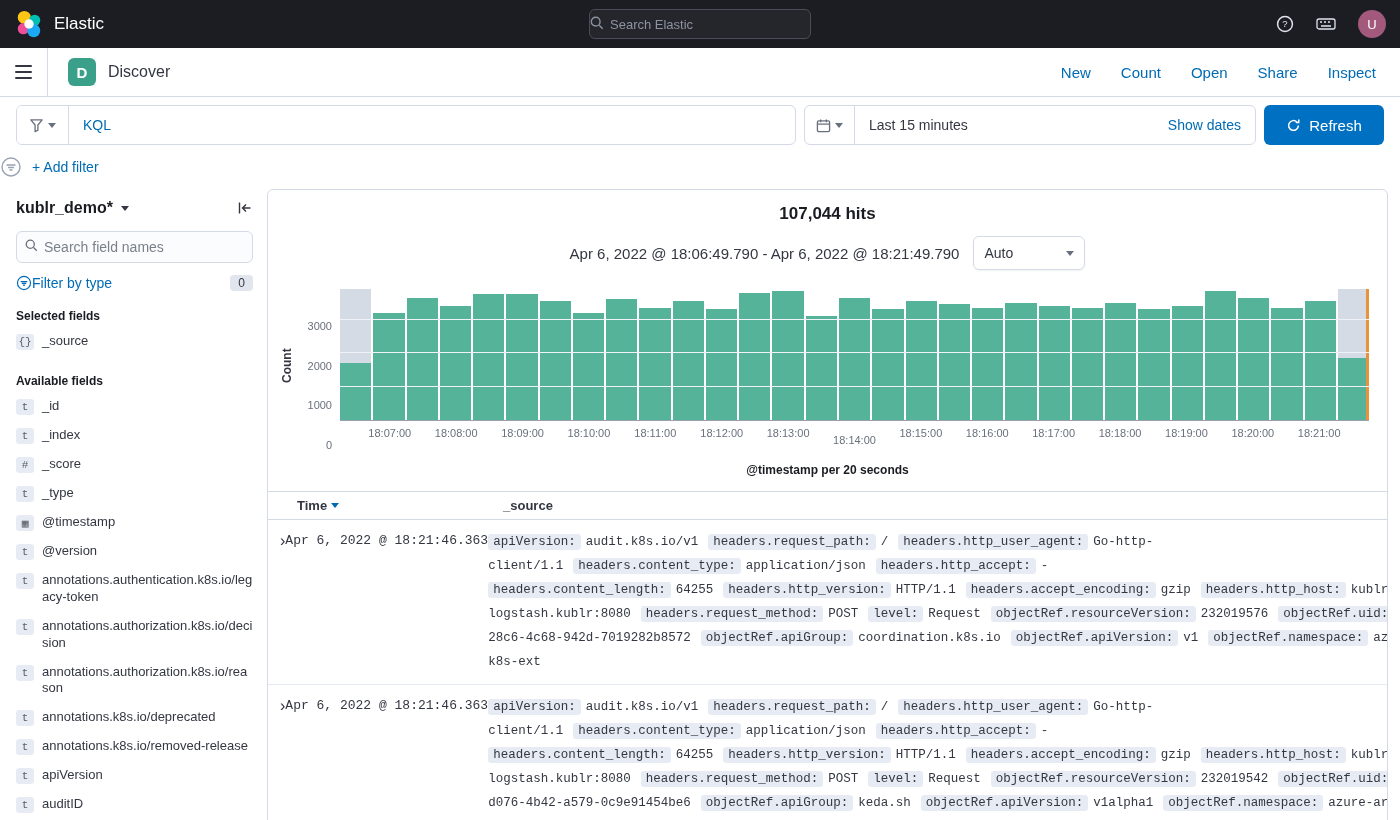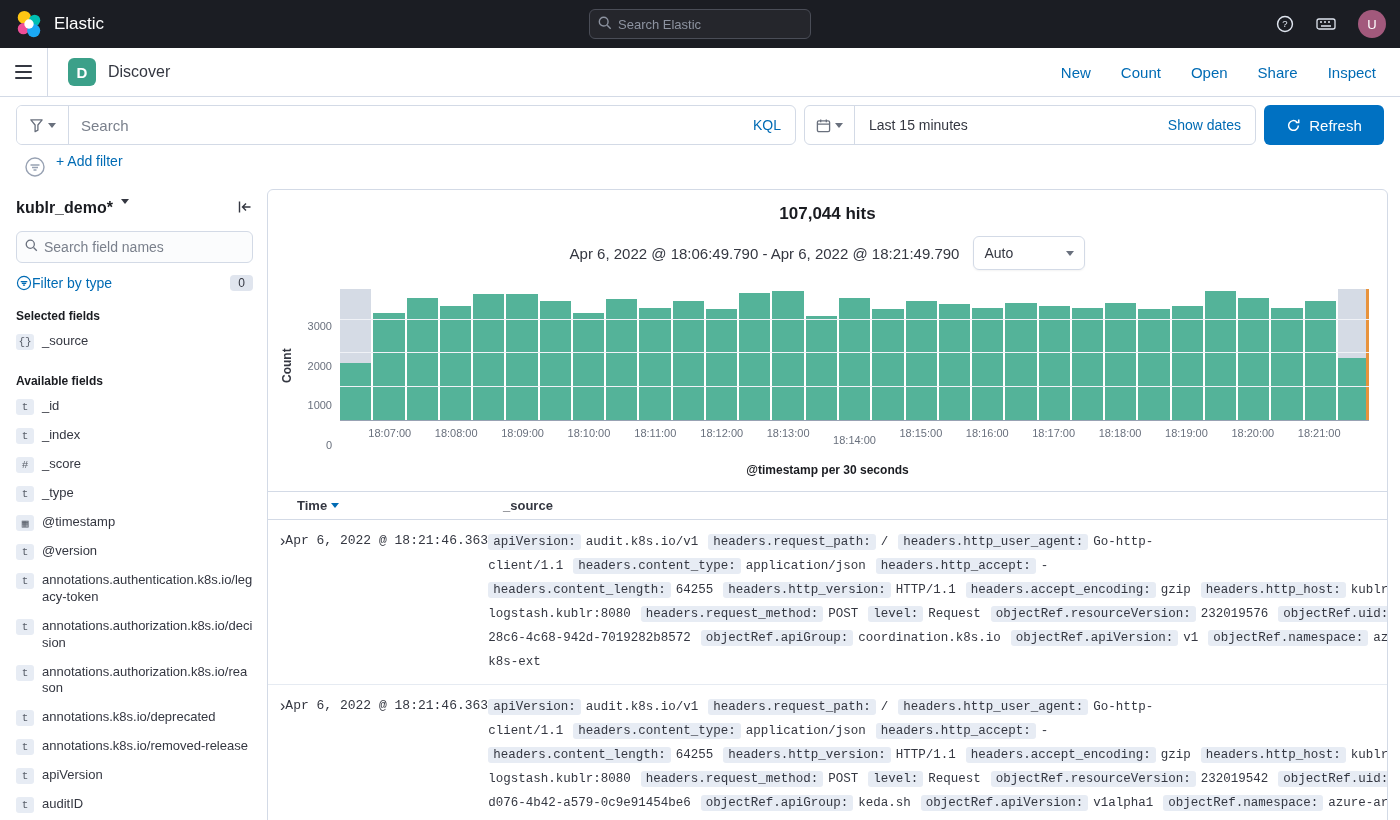--- a/index.html
+++ b/index.html
@@ -11,21 +11,21 @@
   html,body{width:1400px;height:820px;overflow:hidden;background:#fff;
     font-family:"Liberation Sans","DejaVu Sans",sans-serif;color:var(--text);font-size:14px}
   .caret{display:inline-block;width:0;height:0;border-left:4px solid transparent;border-right:4px solid transparent;border-top:5px solid currentColor;vertical-align:middle}
   button{font-family:inherit;background:none;border:none;cursor:pointer;color:inherit;font-size:inherit}
   input{font-family:inherit;outline:none}
 
   
   .top-bar{height:48px;background:var(--dark);display:flex;align-items:center;padding:0 14px;position:relative}
   .brand{color:#fff;font-size:17px;font-weight:500;margin-left:10px}
   .hdr-search{position:absolute;left:50%;transform:translateX(-50%);width:222px;height:30px;
-    background:#25262c;border:1px solid #4a4d57;border-radius:6px;display:flex;align-items:center;padding:0 8px;gap:6px}
+    background:#25262c;border:1px solid #4a4d57;border-radius:6px;display:flex;align-items:center;padding:0 0;gap:6px}
   .hdr-search input{flex:1;background:transparent;border:none;color:#d6dae2;font-size:13px}
   .hdr-search input::placeholder{color:#8d93a0}
   .top-right{margin-left:auto;display:flex;align-items:center;gap:22px}
   .icon-btn{display:flex;align-items:center;justify-content:center;cursor:pointer}
   .avatar{width:28px;height:28px;border-radius:50%;background:var(--avatar);color:#fff;display:flex;align-items:center;justify-content:center;font-size:13px;cursor:pointer}
 
   
   .nav-bar{height:49px;border-bottom:1px solid var(--border);display:flex;align-items:center;background:#fff}
   .burger{width:48px;height:48px;border-right:1px solid var(--border);display:flex;flex-direction:column;align-items:center;justify-content:center;gap:4px;cursor:pointer}
   .burger i{display:block;width:17px;height:2px;background:var(--text);border-radius:1px}
@@ -41,27 +41,27 @@
   .search-group input{flex:1;border:none;padding:0 12px;font-size:15px;color:var(--text)}
   .search-group input::placeholder{color:#7a808c}
   .kql{color:var(--accent);font-size:14px;padding:0 14px;cursor:pointer}
   .date-group{flex:0 0 452px;height:40px;border:1px solid var(--border);border-radius:6px;display:flex;align-items:center;background:#fff}
   .cal-btn{width:50px;height:100%;border-right:1px solid var(--border);display:flex;align-items:center;justify-content:center;gap:4px;color:var(--sub);cursor:pointer}
   .time-range{padding:0 14px;font-size:14px;color:var(--text)}
   .show-dates{margin-left:auto;padding-right:14px;color:var(--accent);font-size:14px;cursor:pointer}
   .refresh-btn{flex:0 0 120px;height:40px;background:var(--primary);border-radius:6px;color:#fff;font-size:15px;display:flex;align-items:center;justify-content:center;gap:8px;cursor:pointer}
 
   
-  .filter-bar{height:36px;display:flex;gap:10px;padding:0 24px 8px}
+  .filter-bar{height:36px;display:flex;align-items:center;gap:10px;padding:0 0 8px}
   .add-filter{color:var(--accent);font-size:14px;cursor:pointer}
 
   
   .content{display:flex;height:631px;overflow:hidden}
   .sidebar{width:267px;padding:10px 14px 0 16px;overflow:hidden;flex:none}
-  .index-row{display:flex;gap:8px}
+  .index-row{display:flex;align-items:center;gap:8px}
   .index-name{font-size:16px;font-weight:700;color:#1a1c21;cursor:pointer}
   .collapse-btn{margin-left:auto;cursor:pointer;display:flex}
   .fld-search{margin-top:14px;height:32px;border:1px solid var(--border);border-radius:6px;background:#fbfcfd;display:flex;align-items:center;gap:6px;padding:0 8px}
   .fld-search input{flex:1;border:none;background:transparent;font-size:14px;color:var(--text)}
   .fld-search input::placeholder{color:#7a808c}
   .ftype-row{margin-top:12px;display:flex;align-items:center;gap:0;cursor:pointer}
   .ftype-label{color:var(--accent);font-size:14px}
   .ftype-count{margin-left:auto;background:#e0e5ee;border-radius:4px;padding:1px 8px;font-size:12px;color:var(--text)}
   .side-heading{margin-top:18px;font-size:12px;font-weight:700;color:#1a1c21}
   .field-list{margin-top:4px}
@@ -166,21 +166,20 @@
 </nav>
 
 <div class="query-bar">
   <div class="search-group">
     <span class="sq-btn">
       <svg width="15" height="15" viewBox="0 0 16 16">
           <path d="M2 2h12l-4.5 5.5V13l-3 1.5V7.5Z" fill="none" stroke="#69707d" stroke-width="1.4" stroke-linejoin="round"></path>
         </svg>
       <span class="caret"></span>
     </span>
-    <input placeholder="Search" style="">
     <span class="kql">KQL</span>
   </div>
   <div class="date-group">
     <span class="cal-btn">
       <svg width="15" height="15" viewBox="0 0 16 16">
           <rect x="1.5" y="3" width="13" height="11.5" rx="1.5" fill="none" stroke="#69707d" stroke-width="1.4"></rect>
           <path d="M1.5 6.5h13M5 1.5v3M11 1.5v3" stroke="#69707d" stroke-width="1.4"></path>
         </svg>
       <span class="caret"></span>
     </span>
@@ -435,21 +434,21 @@
               <span style="left: 56.4516%;">18:15:00</span>
               <span style="left: 62.9032%;">18:16:00</span>
               <span style="left: 69.3548%;">18:17:00</span>
               <span style="left: 75.8065%;">18:18:00</span>
               <span style="left: 82.2581%;">18:19:00</span>
               <span style="left: 88.7097%;">18:20:00</span>
               <span style="left: 95.1613%; text-align: right;">18:21:00</span>
             </div>
         </div>
       </div>
-      <div class="xtitle">@timestamp per 30 seconds</div>
+      <div class="xtitle">@timestamp per 20 seconds</div>
 
       <div class="tbl-head">
         <span class="spacer"></span>
         <span class="time-h">
           <span>Time</span>
           <span class="caret"></span>
         </span>
         <span>_source</span>
       </div>
       <div class="doc-rows" id="doc-rows">

